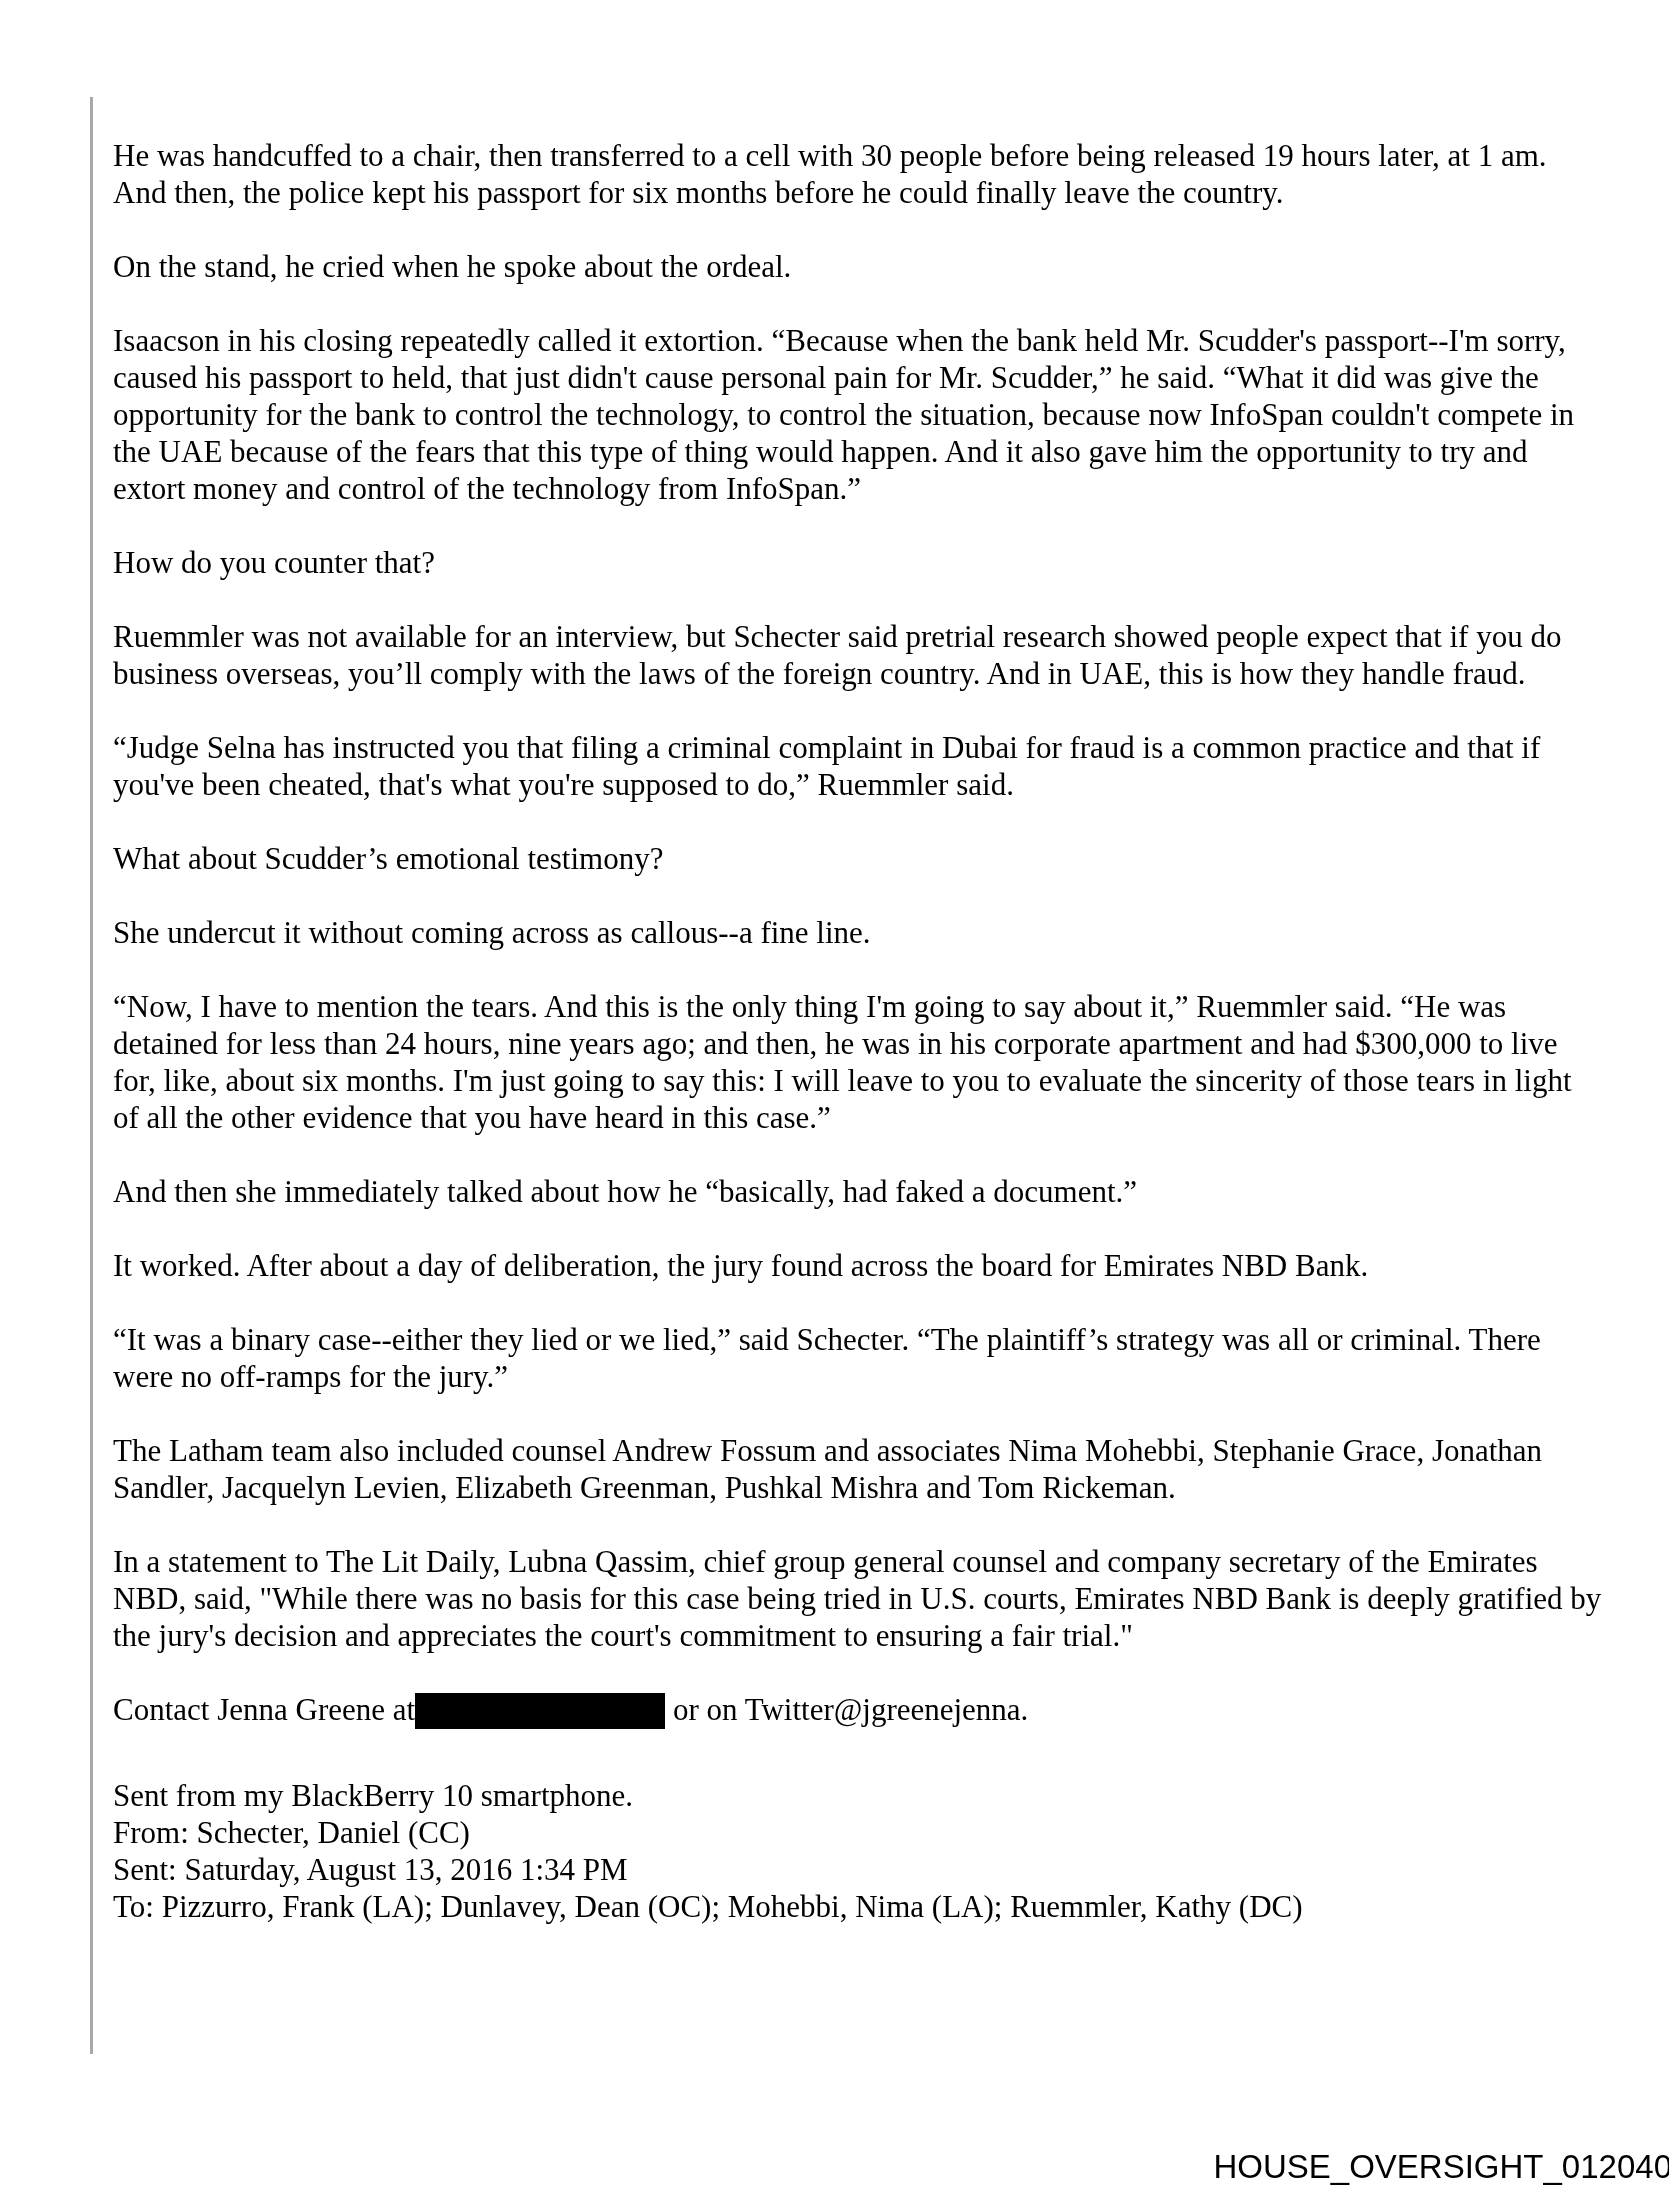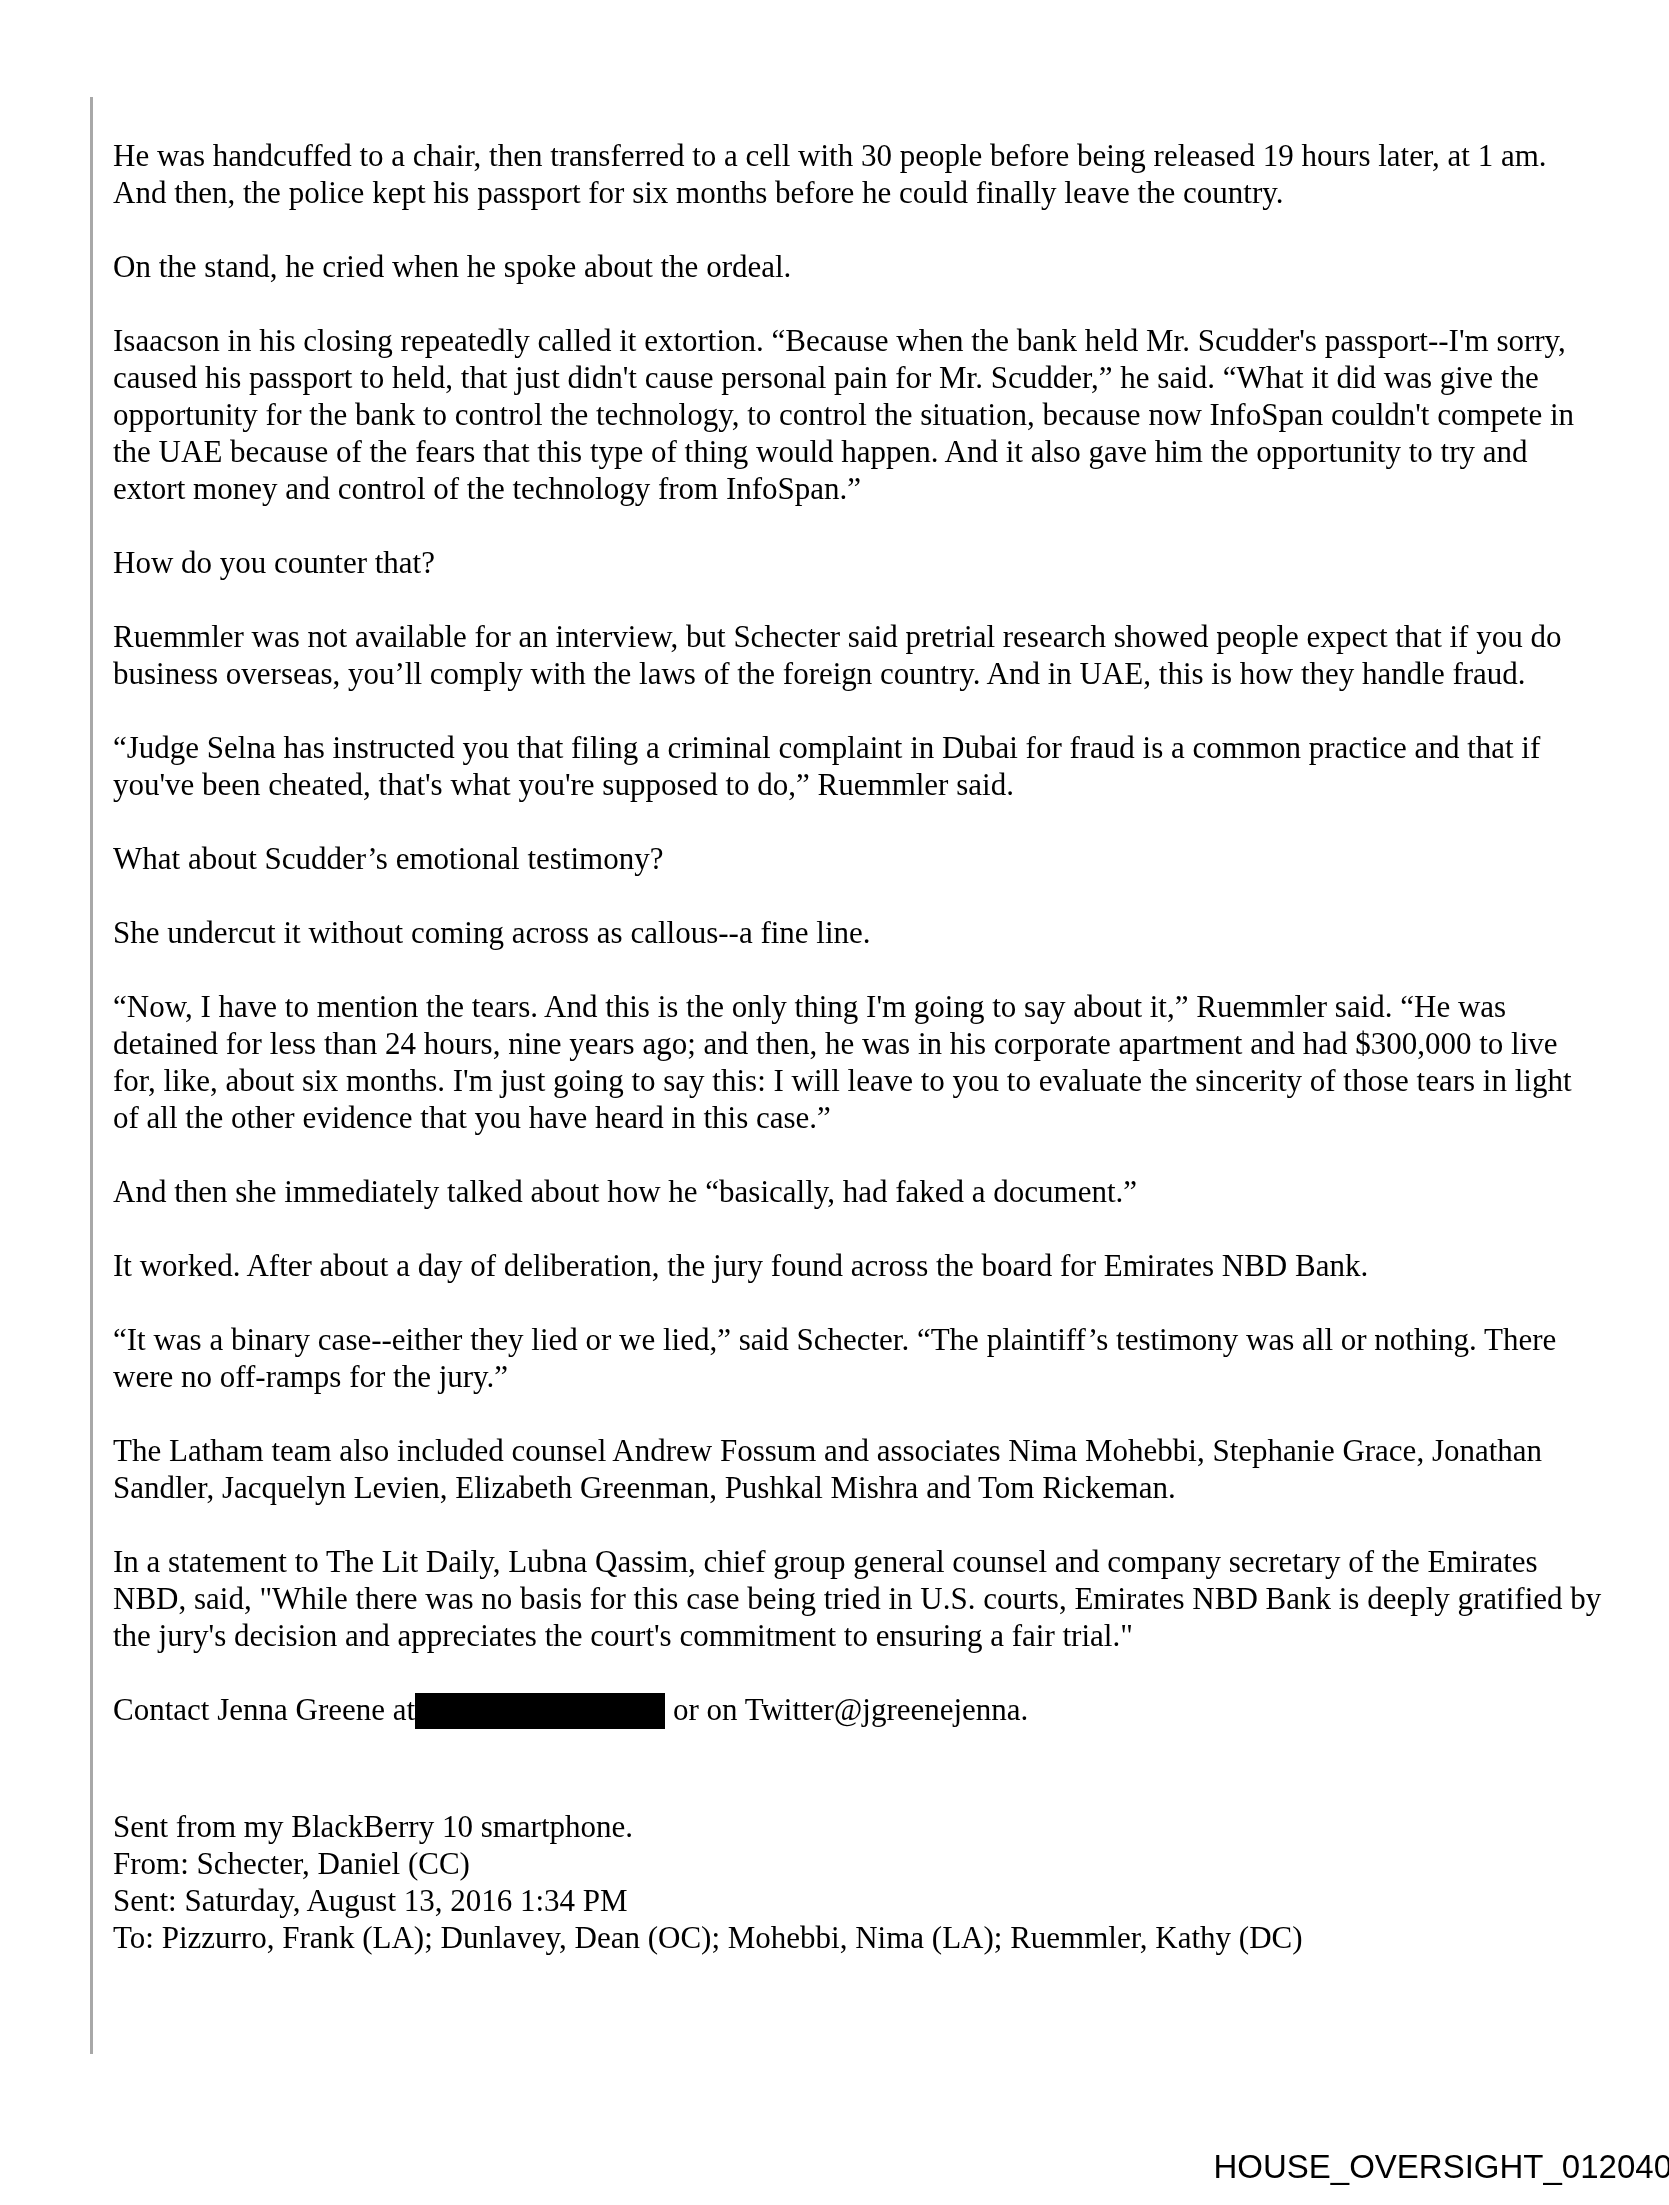--- a/index.html
+++ b/index.html
@@ -32,21 +32,21 @@
     width: 1492px;
     font-size: 31px;
     line-height: 37px;
     text-align: left;
   }
   .content p {
     margin: 0 0 37px 0;
     padding: 0;
   }
   .content p.gap-large {
-    margin-bottom: 79px;
+    margin-bottom: 48px;
   }
   .redaction {
     display: inline-block;
     width: 250px;
     height: 36px;
     background: #000000;
     vertical-align: -8.5px;
   }
   .sig-line {
     margin: 0;
@@ -76,21 +76,21 @@
     <p>On the stand, he cried when he spoke about the ordeal.</p>
     <p>Isaacson in his closing repeatedly called it extortion. “Because when the bank held Mr. Scudder's passport--I'm sorry, caused his passport to held, that just didn't cause personal pain for Mr. Scudder,” he said. “What it did was give the opportunity for the bank to control the technology, to control the situation, because now InfoSpan couldn't compete in the UAE because of the fears that this type of thing would happen. And it also gave him the opportunity to try and extort money and control of the technology from InfoSpan.”</p>
     <p>How do you counter that?</p>
     <p>Ruemmler was not available for an interview, but Schecter said pretrial research showed people expect that if you do business overseas, you’ll comply with the laws of the foreign country. And in UAE, this is how they handle fraud.</p>
     <p>“Judge Selna has instructed you that filing a criminal complaint in Dubai for fraud is a common practice and that if you've been cheated, that's what you're supposed to do,” Ruemmler said.</p>
     <p>What about Scudder’s emotional testimony?</p>
     <p>She undercut it without coming across as callous--a fine line.</p>
     <p>“Now, I have to mention the tears. And this is the only thing I'm going to say about it,” Ruemmler said. “He was detained for less than 24 hours, nine years ago; and then, he was in his corporate apartment and had $300,000 to live for, like, about six months. I'm just going to say this: I will leave to you to evaluate the sincerity of those tears in light of all the other evidence that you have heard in this case.”</p>
     <p>And then she immediately talked about how he “basically, had faked a document.”</p>
     <p>It worked. After about a day of deliberation, the jury found across the board for Emirates NBD Bank.</p>
-    <p>“It was a binary case--either they lied or we lied,” said Schecter. “The plaintiff’s testimony was all or nothing. There were no off-ramps for the jury.”</p>
+    <p>“It was a binary case--either they lied or we lied,” said Schecter. “The plaintiff’s strategy was all or criminal. There were no off-ramps for the jury.”</p>
     <p>The Latham team also included counsel Andrew Fossum and associates Nima Mohebbi, Stephanie Grace, Jonathan Sandler, Jacquelyn Levien, Elizabeth Greenman, Pushkal Mishra and Tom Rickeman.</p>
     <p>In a statement to The Lit Daily, Lubna Qassim, chief group general counsel and company secretary of the Emirates NBD, said, "While there was no basis for this case being tried in U.S. courts, Emirates NBD Bank is deeply gratified by the jury's decision and appreciates the court's commitment to ensuring a fair trial."</p>
 
     <p class="gap-large"><span>Contact Jenna Greene at</span><span class="redaction"></span><span> or on Twitter@jgreenejenna.</span></p>
 
     <div class="sig-block">
       <div class="sig-line">Sent from my BlackBerry 10 smartphone.</div>
       <div class="sig-line">From: Schecter, Daniel (CC)</div>
       <div class="sig-line">Sent: Saturday, August 13, 2016 1:34 PM</div>
       <div class="sig-line">To: Pizzurro, Frank (LA); Dunlavey, Dean (OC); Mohebbi, Nima (LA); Ruemmler, Kathy (DC)</div>

